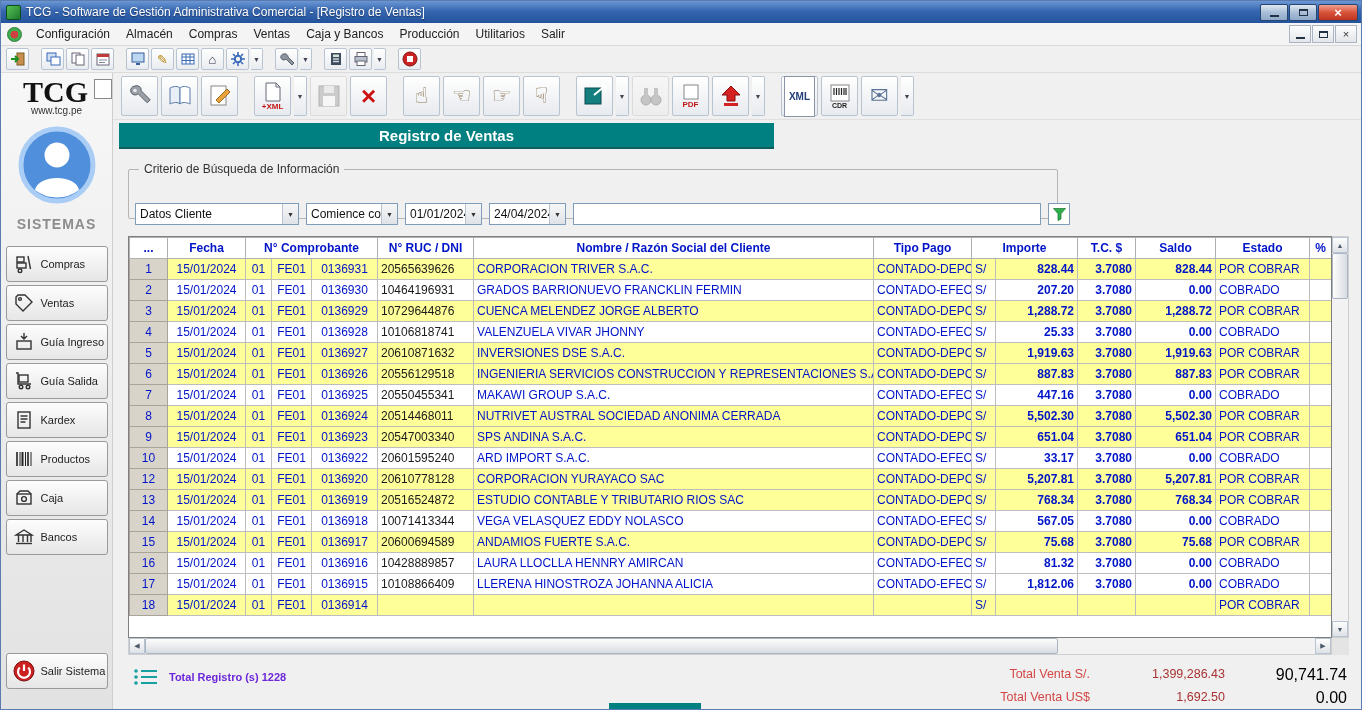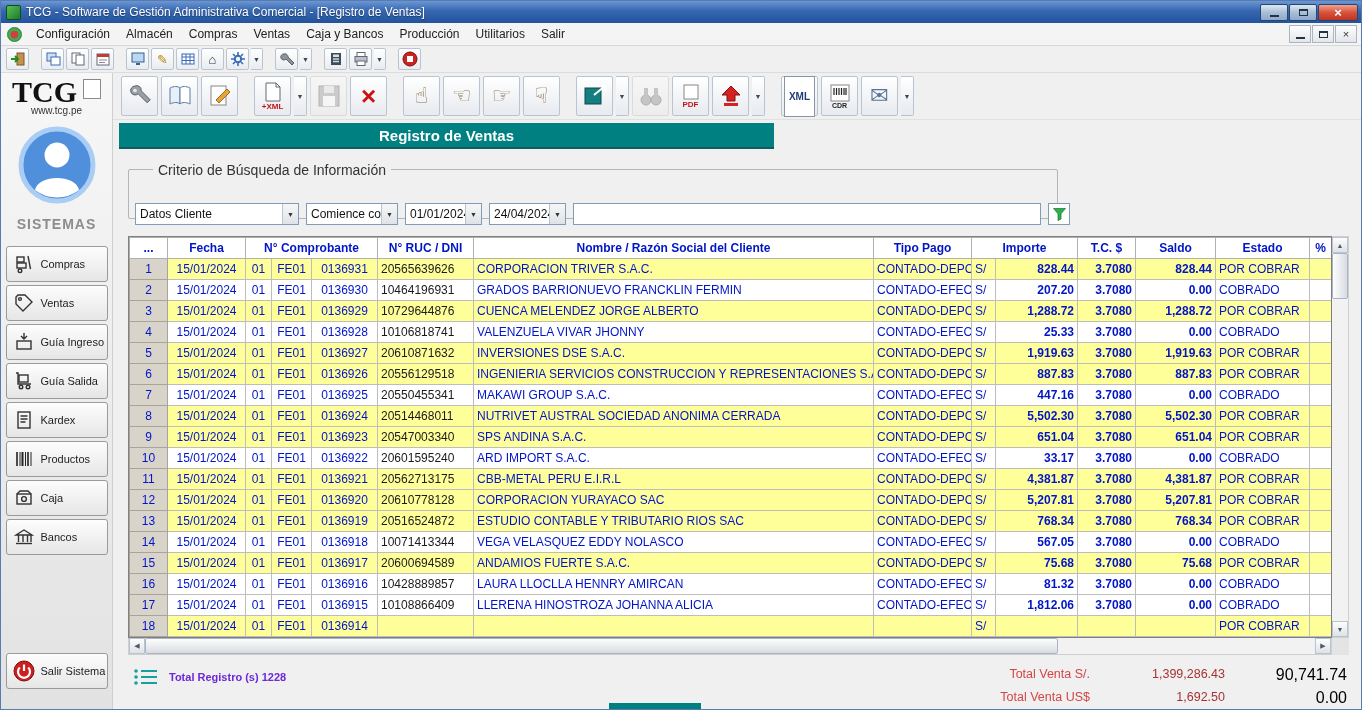--- a/index.html
+++ b/index.html
@@ -41,39 +41,39 @@
   .mail-glyph{font-size:22px;line-height:1;color:#5a7496;}
   .mini-label{font-size:8px;font-weight:bold;color:#c01515;line-height:1;margin-top:1px;}
   .xml-box{font-size:10px;font-weight:bold;color:#223c7a;border:1px solid #8a94a6;padding:14px 4px;background:#fff;}
   .cdr-text{font-size:7px;font-weight:bold;color:#222;line-height:1;}
 
   
   .body-row{flex:1;display:flex;min-height:0;}
 
   
   .sidebar{width:112px;flex:0 0 112px;background:linear-gradient(180deg,#f7f7f7,#e2e2e2);border-right:1px solid #cfcfcf;display:flex;flex-direction:column;align-items:center;padding-top:4px;}
-  .logo-row{width:100%;display:flex;align-items:flex-start;justify-content:center;gap:6px;}
+  .logo-row{width:100%;display:flex;align-items:flex-start;justify-content:flex-end;gap:6px;}
   .logo-text{font-family:"Liberation Serif","DejaVu Serif",serif;font-weight:bold;font-size:30px;color:#111;line-height:1;}
   .logo-page{width:18px;height:20px;background:#fff;border:1px solid #8a8a8a;margin-top:2px;}
   .logo-url{font-size:10px;color:#333;margin-top:-2px;}
   .avatar-wrap{margin-top:10px;}
   .brand-text{font-size:14px;font-weight:bold;color:#8c8c8c;letter-spacing:1px;margin:12px 0 14px 0;}
   .side-btn{width:102px;height:36px;margin-bottom:3px;border:1px solid #9a9a9a;border-radius:3px;background:linear-gradient(#fdfdfd,#e6e6e6);display:flex;align-items:center;padding:0 6px;gap:6px;}
   .side-btn .lbl{font-size:11px;color:#222;white-space:nowrap;}
   .side-exit{margin-top:auto;margin-bottom:20px;}
   .side-icon{flex:0 0 22px;display:flex;align-items:center;justify-content:center;}
 
   
   .main{flex:1;display:flex;flex-direction:column;min-width:0;background:#f0f0f0;}
   .teal-band{margin:3px 0 0 6px;width:655px;height:26px;background:#008080;border-bottom:2px solid #0f5e5e;display:flex;align-items:center;justify-content:center;}
   .teal-band span{color:#fff;font-size:15px;font-weight:bold;}
 
   
   .search-panel{position:relative;margin:20px 0 0 15px;width:930px;height:50px;border:1px solid #b5b5b5;border-radius:2px;}
-  .search-label{position:absolute;top:-8px;left:24px;background:#f0f0f0;padding:0 5px;font-size:14px;color:#333;}
+  .search-label{position:absolute;top:-8px;left:10px;background:#f0f0f0;padding:0 5px;font-size:12px;color:#333;}
   .search-controls{position:absolute;left:6px;top:18px;display:flex;gap:7px;align-items:center;margin-top:15px;}
   .combo{height:22px;border:1px solid #7f9db9;background:#fff;display:flex;align-items:center;font-size:12px;color:#111;}
   .combo .txt{padding:0 4px;flex:1;white-space:nowrap;overflow:hidden;}
   .combo .arrow{width:16px;height:100%;border-left:1px solid #b9c4d2;background:linear-gradient(#f6f6f6,#dfe3e8);display:flex;align-items:center;justify-content:center;font-size:7px;color:#333;}
   .w-field{width:164px;} .w-match{width:92px;} .w-date{width:77px;}
   .search-input{width:468px;height:22px;border:1px solid #7f9db9;background:#fff;font-size:12px;padding:0 4px;font-family:inherit;}
   .filter-btn{width:22px;height:22px;border:1px solid #7f9db9;background:#fff;display:flex;align-items:center;justify-content:center;}
 
   
   .grid-row{margin:17px 0 0 15px;display:flex;}
@@ -668,36 +668,20 @@
     <td class="c-nombre">ARD IMPORT S.A.C.</td>
     <td class="c-tipo">CONTADO-EFEC</td>
     <td class="c-mon">S/</td>
     <td class="c-importe">33.17</td>
     <td class="c-tc">3.7080</td>
     <td class="c-saldo">0.00</td>
     <td class="c-estado">COBRADO</td>
     <td class="c-pct"></td>
   </tr>
                 <tr class="row-yellow">
-    <td class="c-n">11</td>
-    <td class="c-fecha">15/01/2024</td>
-    <td class="c-td">01</td>
-    <td class="c-serie">FE01</td>
-    <td class="c-num">0136921</td>
-    <td class="c-ruc">20562713175</td>
-    <td class="c-nombre">CBB-METAL PERU E.I.R.L</td>
-    <td class="c-tipo">CONTADO-DEPC</td>
-    <td class="c-mon">S/</td>
-    <td class="c-importe">4,381.87</td>
-    <td class="c-tc">3.7080</td>
-    <td class="c-saldo">4,381.87</td>
-    <td class="c-estado">POR COBRAR</td>
-    <td class="c-pct"></td>
-  </tr>
-                <tr class="row-yellow">
     <td class="c-n">12</td>
     <td class="c-fecha">15/01/2024</td>
     <td class="c-td">01</td>
     <td class="c-serie">FE01</td>
     <td class="c-num">0136920</td>
     <td class="c-ruc">20610778128</td>
     <td class="c-nombre">CORPORACION YURAYACO SAC</td>
     <td class="c-tipo">CONTADO-DEPC</td>
     <td class="c-mon">S/</td>
     <td class="c-importe">5,207.81</td>

